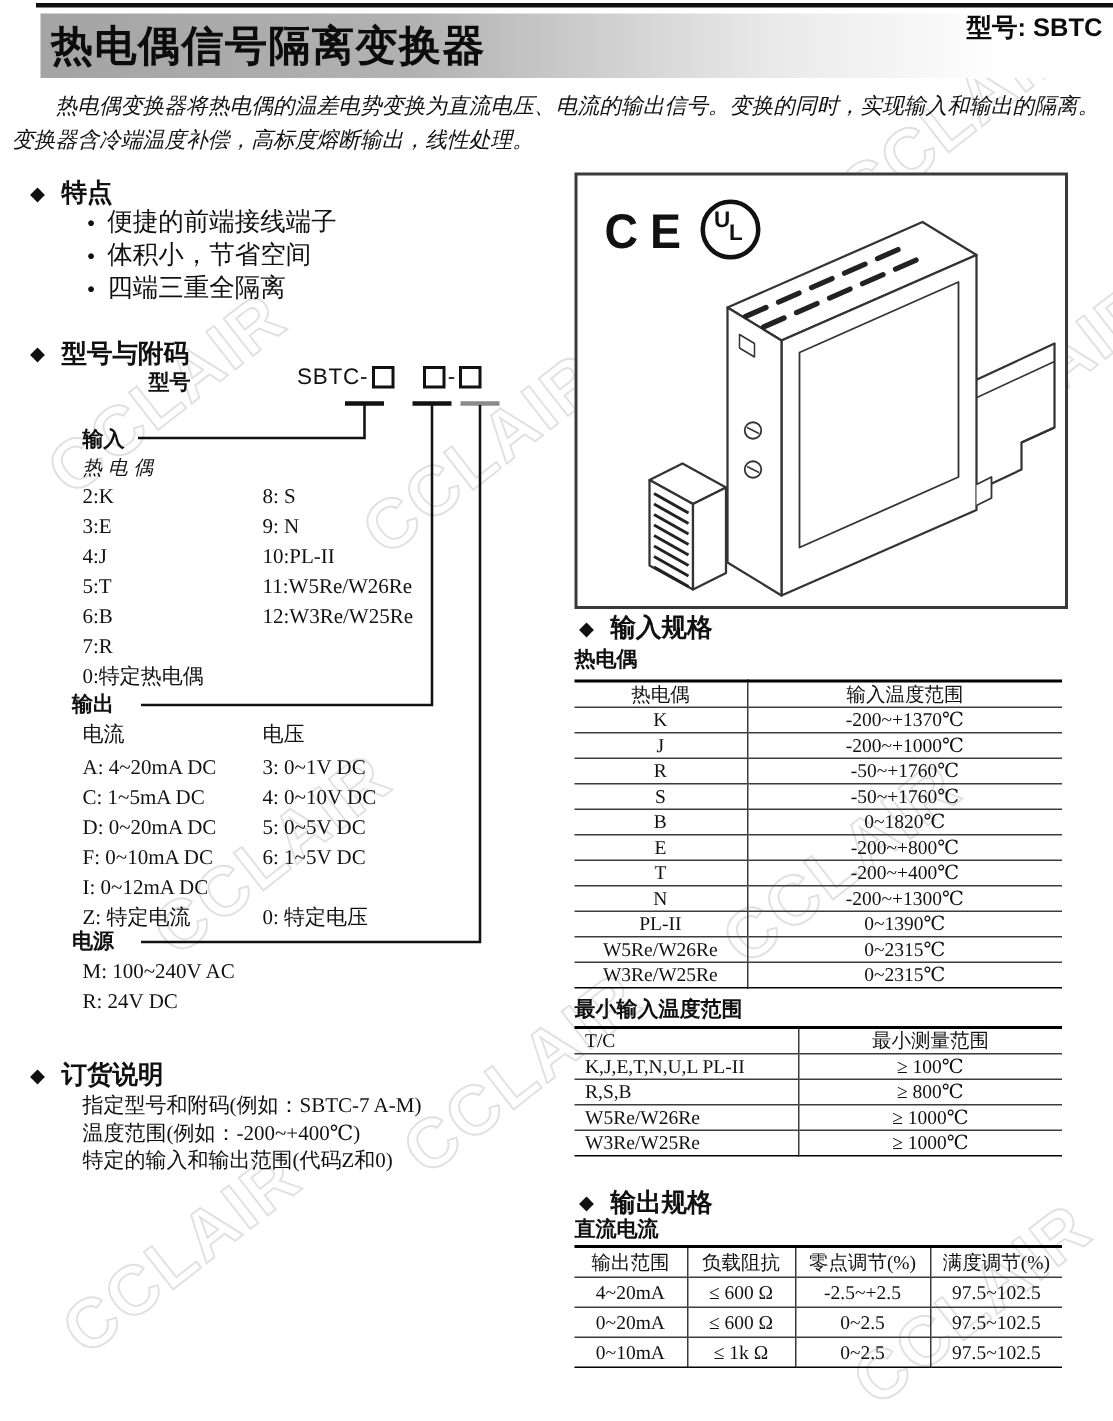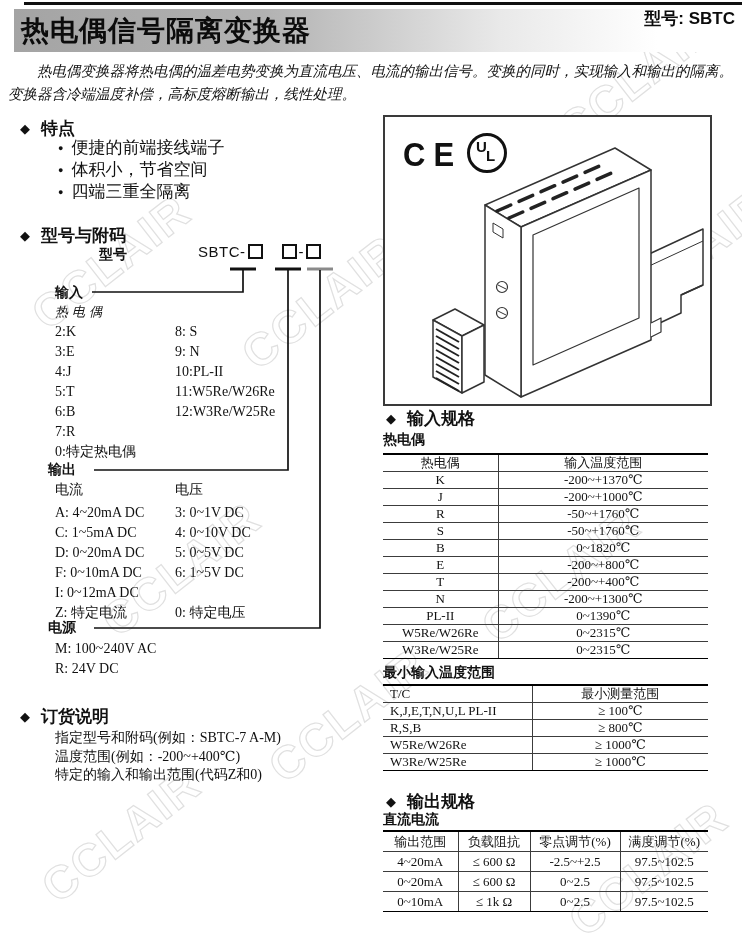--- a/index.html
+++ b/index.html
@@ -4,21 +4,21 @@
 <style>
   html,body{margin:0;padding:0;background:#fff;}
   .page{position:relative;width:742px;height:947px;background:#fff;overflow:hidden;
         font-family:"Liberation Serif","DejaVu Serif",serif;color:#111;}
   
   .wm{position:absolute;z-index:0;font-family:"Liberation Sans","DejaVu Sans",sans-serif;
       font-weight:700;font-size:46px;letter-spacing:2px;color:transparent;
       -webkit-text-stroke:1.2px #e0e0e0;transform:rotate(-38deg);user-select:none;}
   
   .top-rule{position:absolute;left:24px;top:2px;width:718px;height:3px;background:#101010;z-index:2;}
-  .header-bar{position:absolute;left:14px;top:9px;width:715px;height:43px;z-index:2;
+  .header-bar{position:absolute;left:27px;top:9px;width:715px;height:43px;z-index:2;
       background:linear-gradient(90deg,#a4a4a4 0%,#b2b2b2 35%,#e9e9e9 68%,#ffffff 90%);
       display:flex;align-items:center;}
   .header-title{font-family:"Liberation Sans","DejaVu Sans",sans-serif;font-weight:700;
       font-size:28px;margin-left:7px;letter-spacing:1px;color:#0c0c0c;}
   .header-model{position:absolute;right:7px;top:7px;font-family:"Liberation Sans","DejaVu Sans",sans-serif;
       font-weight:700;font-size:17px;color:#0c0c0c;z-index:2;}
   
   .intro{position:absolute;left:8px;top:60px;width:728px;z-index:2;font-size:14.5px;
       line-height:23px;text-indent:2em;font-style:italic;}
   

